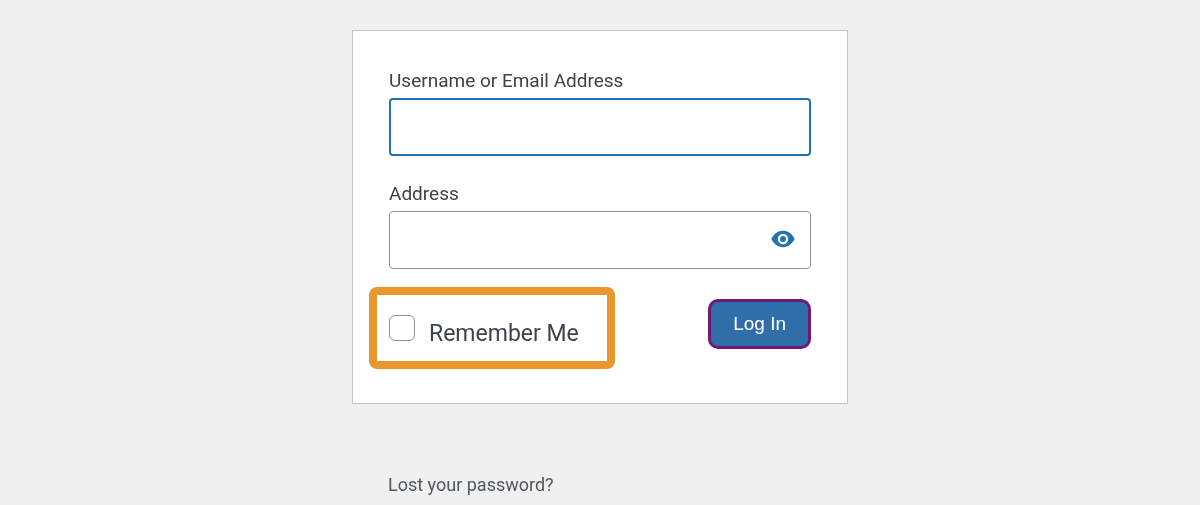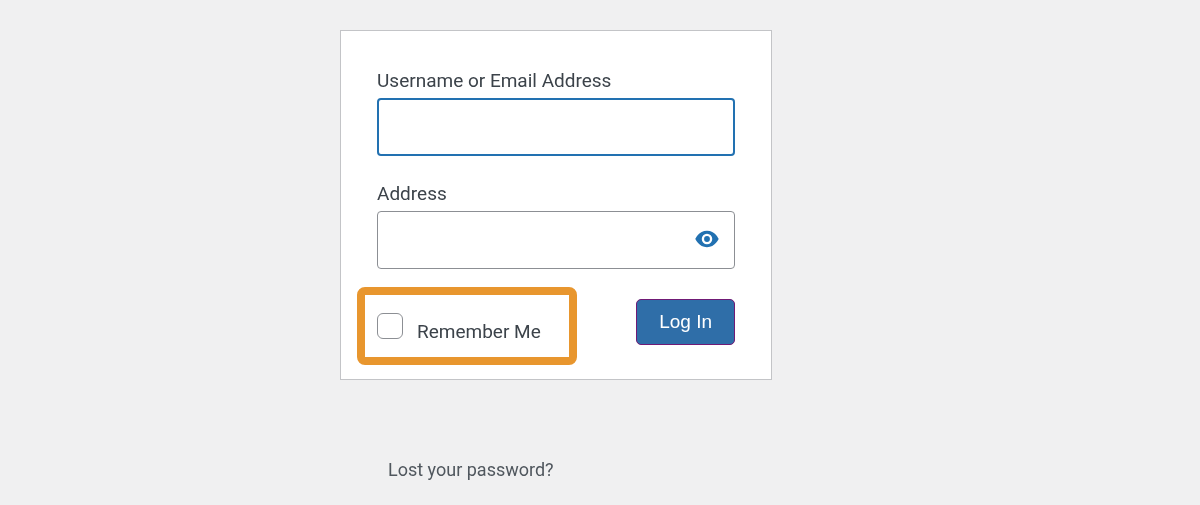--- a/index.html
+++ b/index.html
@@ -5,26 +5,26 @@
     * { box-sizing: border-box; margin: 0; padding: 0; }
     body {
       font-family: -apple-system, BlinkMacSystemFont, "Segoe UI", Roboto, sans-serif;
       background: #f0f0f1;
       width: 1200px;
       height: 505px;
       overflow: hidden;
     }
     .login-card {
       position: absolute;
-      left: 340px;
+      left: 352px;
       top: 30px;
-      width: 432px;
+      width: 496px;
       background: #fff;
       border: 1px solid #c3c4c7;
-      padding: 38px 36px 22px 36px;
+      padding: 38px 36px 42px 36px;
     }
     .field-label {
       font-size: 19px;
       color: #3c434a;
       margin-bottom: 6px;
       display: block;
     }
     .username-input {
       width: 100%;
       height: 58px;
@@ -86,38 +86,38 @@
       height: 26px;
       border: 1px solid #8c8f94;
       border-radius: 6px;
       background: #fff;
       margin-right: 14px;
       cursor: pointer;
       appearance: none;
       -webkit-appearance: none;
     }
     .remember-label {
-      font-size: 19px;
+      font-size: 23px;
       color: #3c434a;
       cursor: pointer;
       margin-top: 11px;
     }
     .login-btn {
       background: #2f6ea8;
       color: #fff;
-      border: 1px solid #701a75;
+      border: 3px solid #701a75;
       font-size: 19px;
       padding: 11px 22px;
-      border-radius: 5px;
+      border-radius: 10px;
       cursor: pointer;
     }
     .lost-link-wrap {
       position: absolute;
       left: 388px;
-      top: 459px;
+      top: 474px;
     }
     .lost-link {
       font-size: 18px;
       color: #50575e;
       text-decoration: none;
       cursor: pointer;
     }
   </style>
 </head>
 <body>

